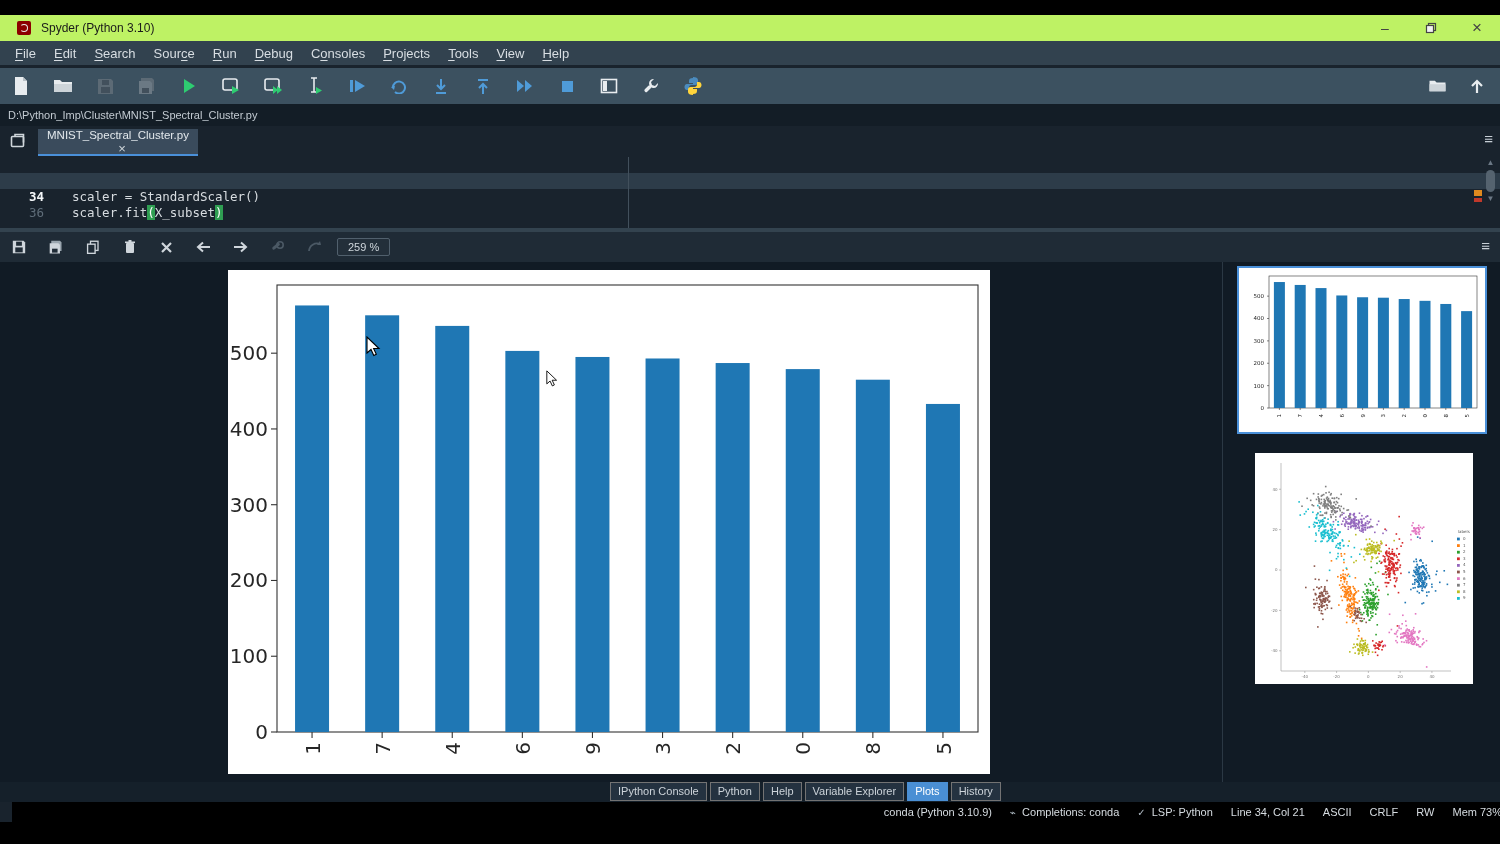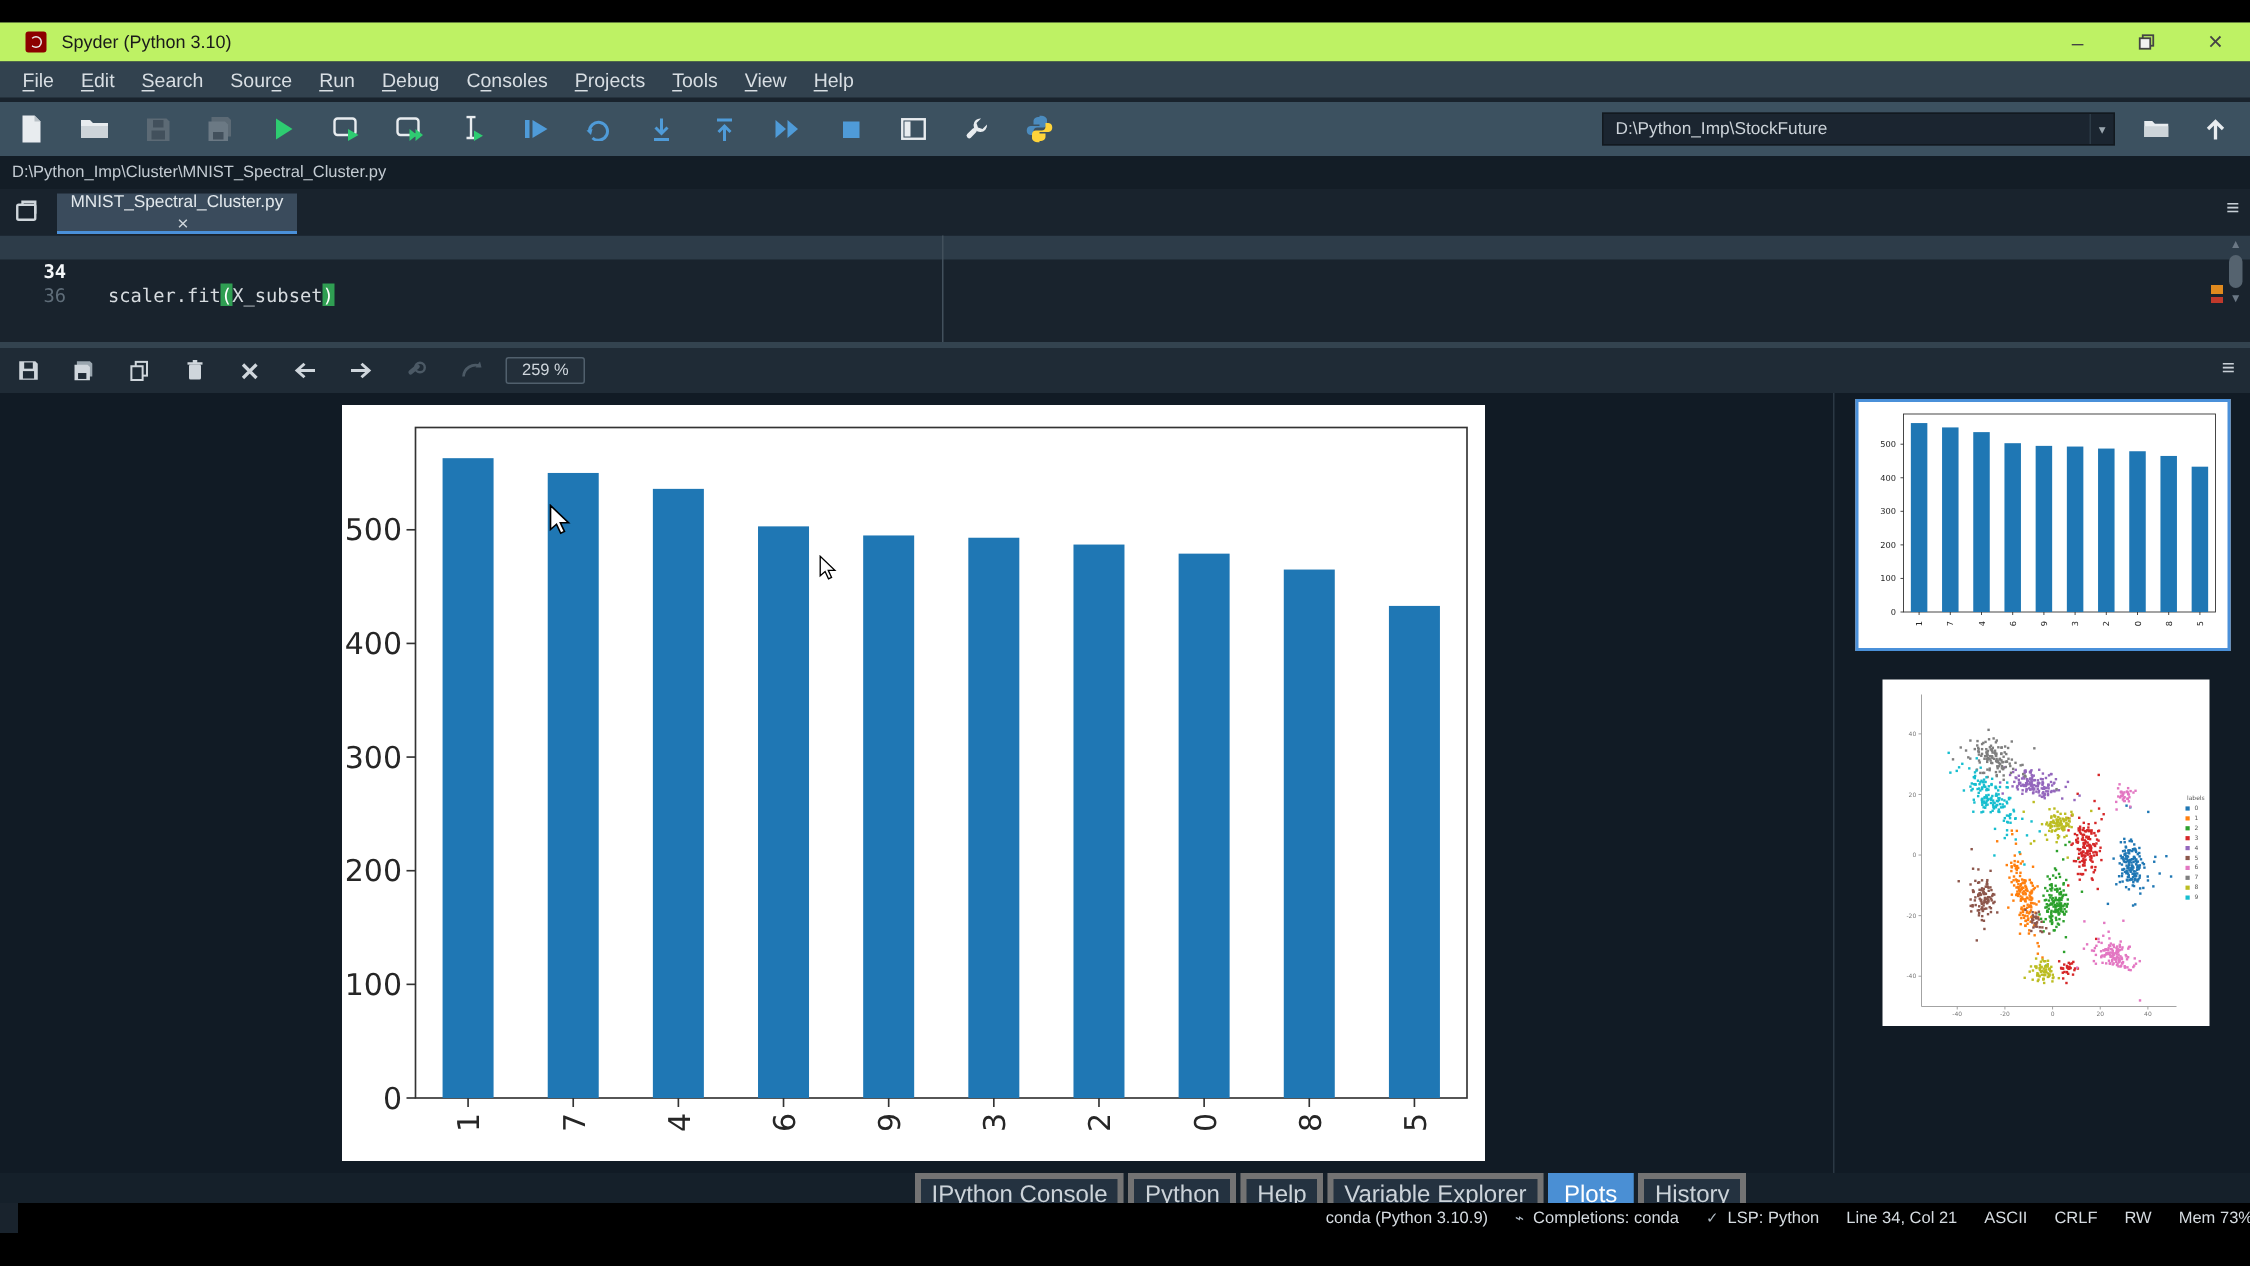--- a/index.html
+++ b/index.html
@@ -80,21 +80,21 @@
   #main-canvas { position:absolute; left:228px; top:8px; width:762px; height:504px; background:#fff; }
   #thumb-divider { position:absolute; left:1222px; top:0; width:1px; height:520px; background:#2b3844; }
   #thumb1 { position:absolute; left:1237px; top:4px; width:250px; height:168px; background:#fff;
     border:2px solid #4a90d9; }
   #thumb2 { position:absolute; left:1255px; top:191px; width:218px; height:231px; background:#fff; }
   .cursor { position:absolute; pointer-events:none; }
 
   
   #tabbar { position:absolute; top:767px; left:0; width:1500px; height:20px; background:#15202a;
     display:flex; align-items:flex-start; padding-left:610px; }
-  .pane-tab { border:4px solid #737373; background:#243240; color:#ccd3d9; font-size:16px;
+  .pane-tab { border:1px solid #737373; background:#243240; color:#ccd3d9; font-size:11px;
     padding:2px 7px 3px; margin-right:3px; white-space:nowrap; }
   .pane-tab.selected { background:#4a8fd4; border-color:#4a8fd4; color:#fff; }
 
   
   #statusbar { position:absolute; top:787px; left:12px; width:1500px; height:20px; background:#000000;
     display:flex; align-items:center; justify-content:flex-end; color:#d6dce1; font-size:11px; padding-right:10px; }
   #statusbar .sb-item { margin-left:18px; white-space:nowrap; }
   #statusbar .sb-ico { margin-left:18px; margin-right:-12px; color:#aeb9c2; font-size:10px; }
 
   .strip { position:absolute; left:0; width:1500px; background:#000; }
@@ -236,24 +236,20 @@
           <rect x="2" y="10" width="8" height="3.4" rx="1.5" transform="rotate(-45 6 12)" fill="#e8ecef"></rect>
           </svg>
       </div>
       <div class="tb-btn">
         <svg width="18" height="18" viewBox="0 0 18 18">
           <path d="M9 1 c-3 0 -4 1.2 -4 3 v2 h4 v1 h-6 c-1.8 0 -2.5 1.5 -2.5 3 c0 1.5 .7 3 2.5 3 h2 v-2.5 c0 -1.5 1 -2.5 2.5 -2.5 h4 c1.3 0 2.5 -1 2.5 -2.5 v-2.5 c0 -1.8 -2 -3 -5 -3 z" fill="#4b8bbe"></path>
           <path d="M9 17 c3 0 4 -1.2 4 -3 v-2 h-4 v-1 h6 c1.8 0 2.5 -1.5 2.5 -3 c0 -1.5 -.7 -3 -2.5 -3 h-2 v2.5 c0 1.5 -1 2.5 -2.5 2.5 h-4 c-1.3 0 -2.5 1 -2.5 2.5 v2.5 c0 1.8 2 3 5 3 z" fill="#ffd43b"></path>
           </svg>
       </div>
 
-      <div id="wd-combo">
-        <span class="wd-text">D:\Python_Imp\StockFuture</span>
-        <span class="wd-arrow">▾</span>
-      </div>
       <div class="tb-right" style="left:1422px">
         <svg width="19" height="16" viewBox="0 0 20 18">
           <path d="M1 3 h6 l2 2 h10 v10 h-18 z" fill="#e8ecef"></path>
             <path d="M1 7 h18 v8 h-18 z" fill="#cdd4d9"></path>
           </svg>
       </div>
       <div class="tb-right" style="left:1462px">
         <svg width="14" height="16" viewBox="0 0 14 16">
           <path d="M7 15 v-11 M2 8 l5 -5 l5 5" stroke="#e8ecef" stroke-width="2.2" fill="none"></path>
           </svg>
@@ -272,20 +268,24 @@
             <path d="M6 4.5 v-2 h8.5 v8" fill="none" stroke="#cfd6db" stroke-width="1.6"></path>
             </svg>
         </div>
         <div id="file-tab">
           <span>MNIST_Spectral_Cluster.py</span>
           <span class="tab-close">×</span>
         </div>
         <div id="editor-menu" class="hamburger">≡</div>
       </div>
       <div id="code">
+        <div class="code-line">
+          <span class="ln">33</span>
+          <span class="src">scaler = StandardScaler()</span>
+        </div>
         <div class="code-line cur-line">
           <span class="ln">34</span>
           <span class="src"><span>scaler.fit</span><span class="paren-hl">(</span><span>X_subset</span><span class="paren-hl">)</span></span>
         </div>
         <div class="code-line">
           <span class="ln">36</span>
           
         </div>
       </div>
       <div id="edge-line"></div>

